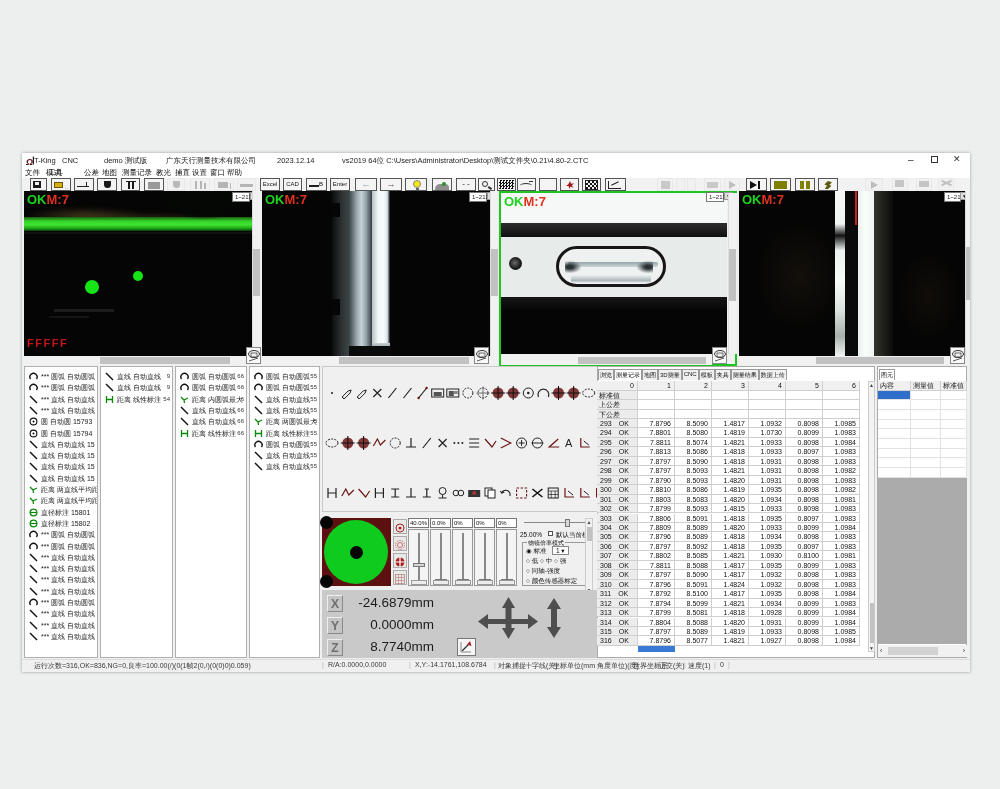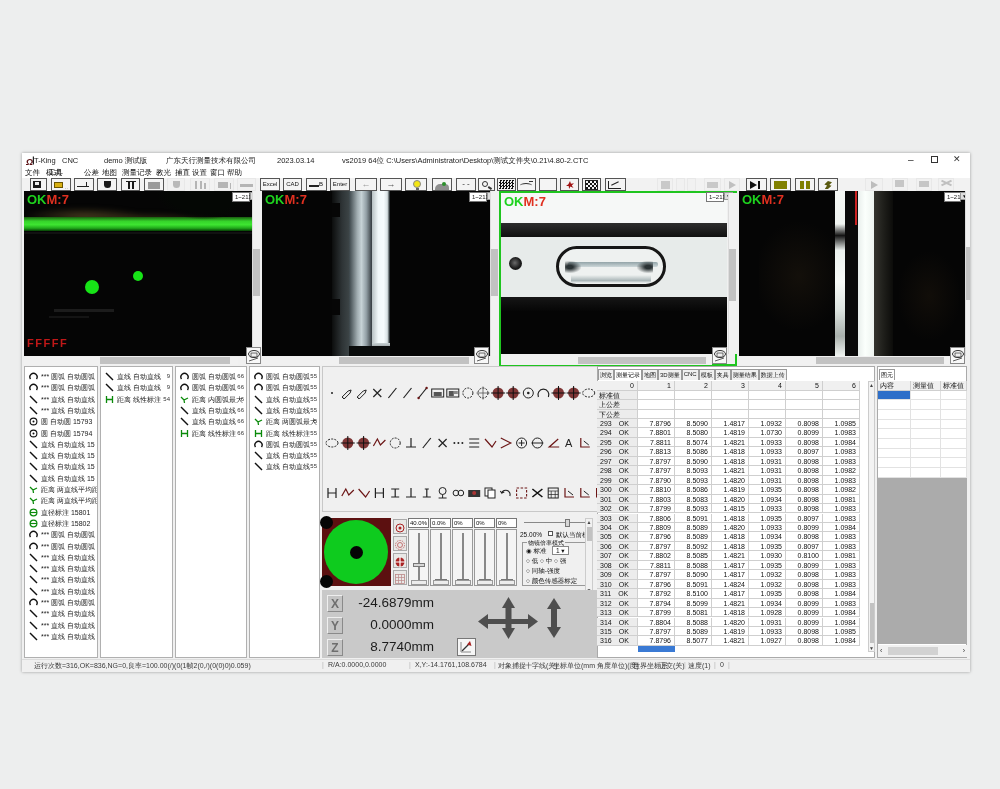--- a/index.html
+++ b/index.html
@@ -32,21 +32,21 @@
 <div class="app"></div>
 <div class="a" style="left:22px;top:153px;width:948px;height:14px;background:#fff;"></div>
 <svg class="a" style="left:26px;top:156px" width="9" height="10" viewBox="0 0 9 10">
       <text x="0" y="8.5" font-size="9" font-weight="bold" font-style="italic" fill="#5a0f12" font-family="Liberation Serif">Ω</text>
       <rect x="6.8" y="0.5" width="1.2" height="8" fill="#222"></rect>
     </svg>
 <div class="a" style="left:34px;top:156px;font-size:7.5px;color:#1c1c1c;white-space:nowrap;">T-King</div>
 <div class="a" style="left:62px;top:156px;font-size:7.5px;color:#1c1c1c;white-space:nowrap;">CNC</div>
 <div class="a" style="left:104px;top:156px;font-size:7.5px;color:#1c1c1c;white-space:nowrap;">demo 测试版</div>
 <div class="a" style="left:166px;top:156px;font-size:7.5px;color:#1c1c1c;white-space:nowrap;">广东天行测量技术有限公司</div>
-<div class="a" style="left:277px;top:156px;font-size:7.5px;color:#1c1c1c;white-space:nowrap;">2023.03.14</div>
+<div class="a" style="left:277px;top:156px;font-size:7.5px;color:#1c1c1c;white-space:nowrap;">2023.12.14</div>
 <div class="a" style="left:342px;top:156px;font-size:7.5px;color:#1c1c1c;white-space:nowrap;">vs2019 64位 C:\Users\Administrator\Desktop\测试文件夹\0.21\4.80-2.CTC</div>
 <div class="a" style="left:908px;top:154px;width:10px;height:10px;font-size:10px;color:#333;">–</div>
 <div class="a" style="left:931px;top:156px;width:7px;height:7px;border:1px solid #333;"></div>
 <div class="a" style="left:953px;top:154px;width:10px;height:10px;font-size:9px;color:#333;">✕</div>
 <div class="a" style="left:22px;top:167px;width:948px;height:11px;background:#fff;"></div>
 <div class="a" style="left:25px;top:168px;font-size:7.5px;color:#111;">文件</div>
 <div class="a" style="left:46px;top:168px;font-size:7.5px;color:#111;">模式</div>
 <div class="a" style="left:48px;top:168px;font-size:7.5px;color:#111;text-align:center;">工具</div>
 <div class="a" style="left:84px;top:168px;font-size:7.5px;color:#111;">公差</div>
 <div class="a" style="left:102px;top:168px;font-size:7.5px;color:#111;">地图</div>

